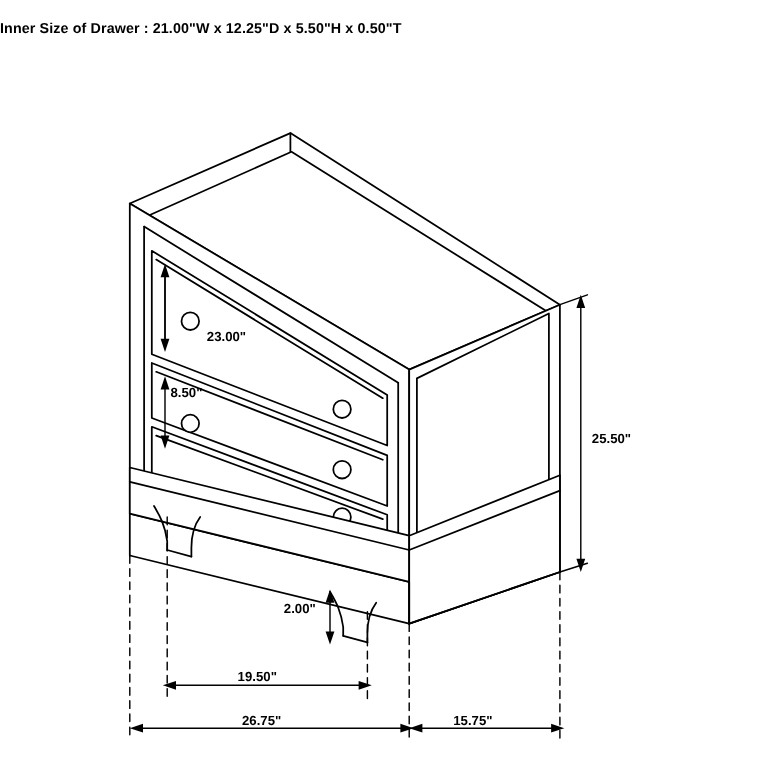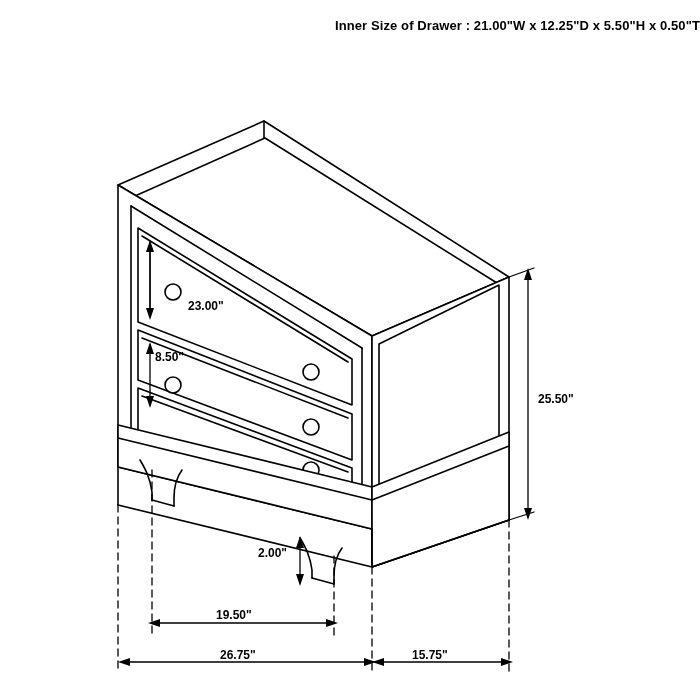--- a/index.html
+++ b/index.html
@@ -18,21 +18,21 @@
   #stage {
     position: relative;
     width: 700px;
     height: 700px;
   }
   .title {
     position: absolute;
     top: 18px;
     left: 0;
     width: 700px;
-    text-align: right;
+    text-align: left;
     font-size: 13px;
     font-weight: bold;
     letter-spacing: 0.1px;
     color: #000;
   }
   svg.drawing {
     position: absolute;
     top: 0;
     left: 0;
     width: 700px;

